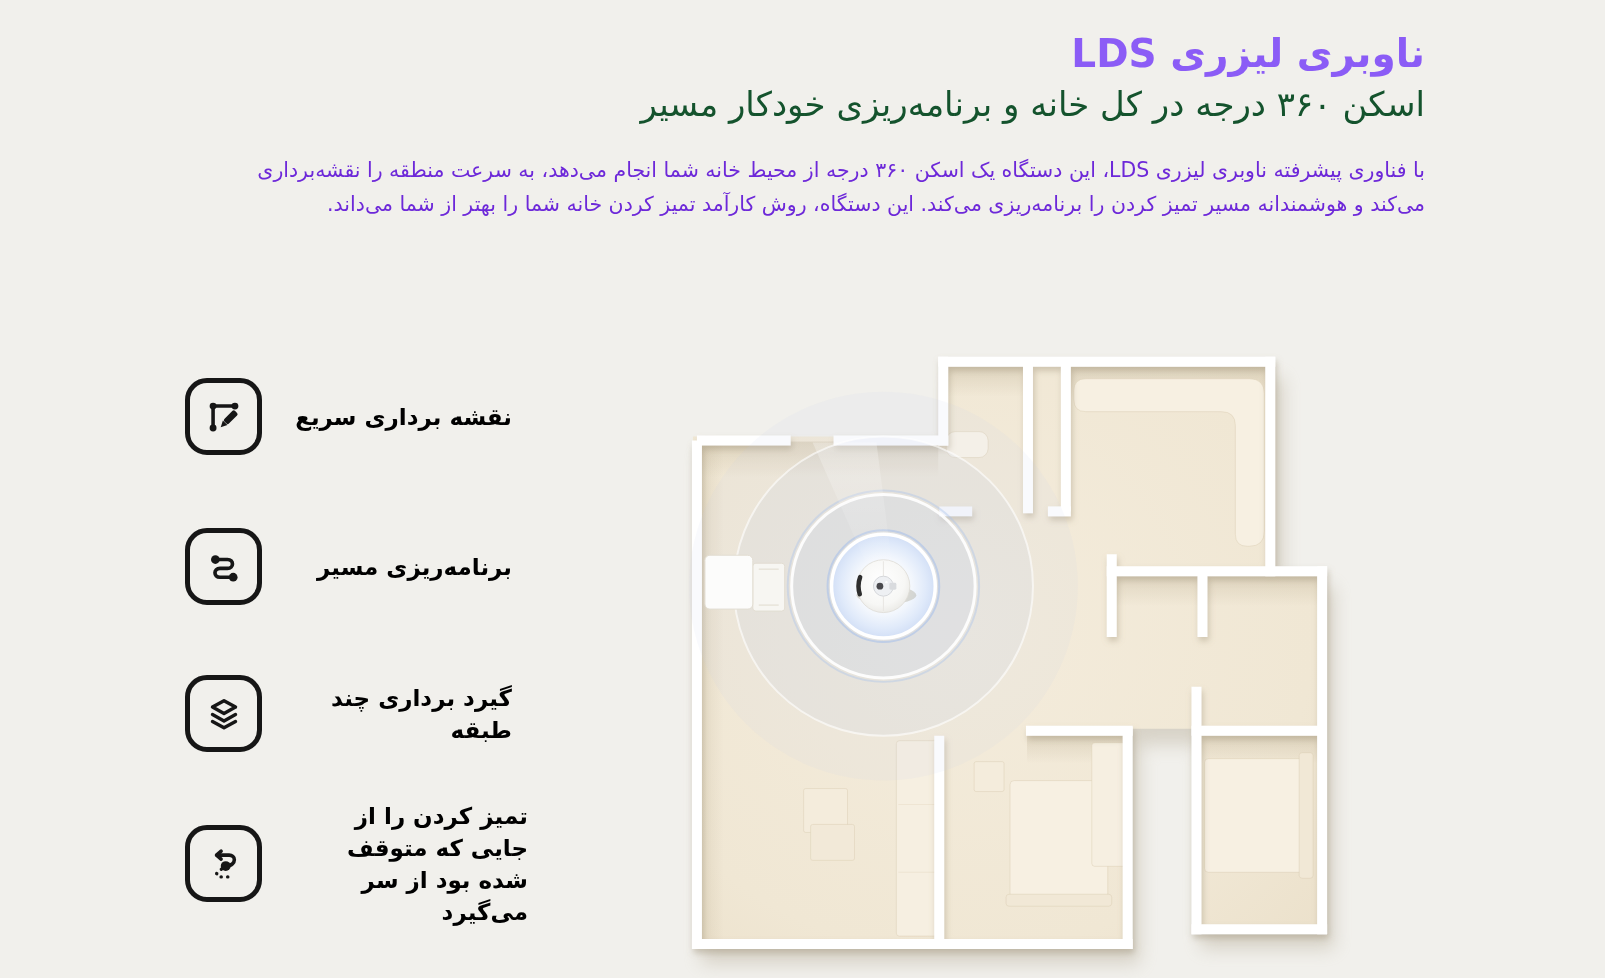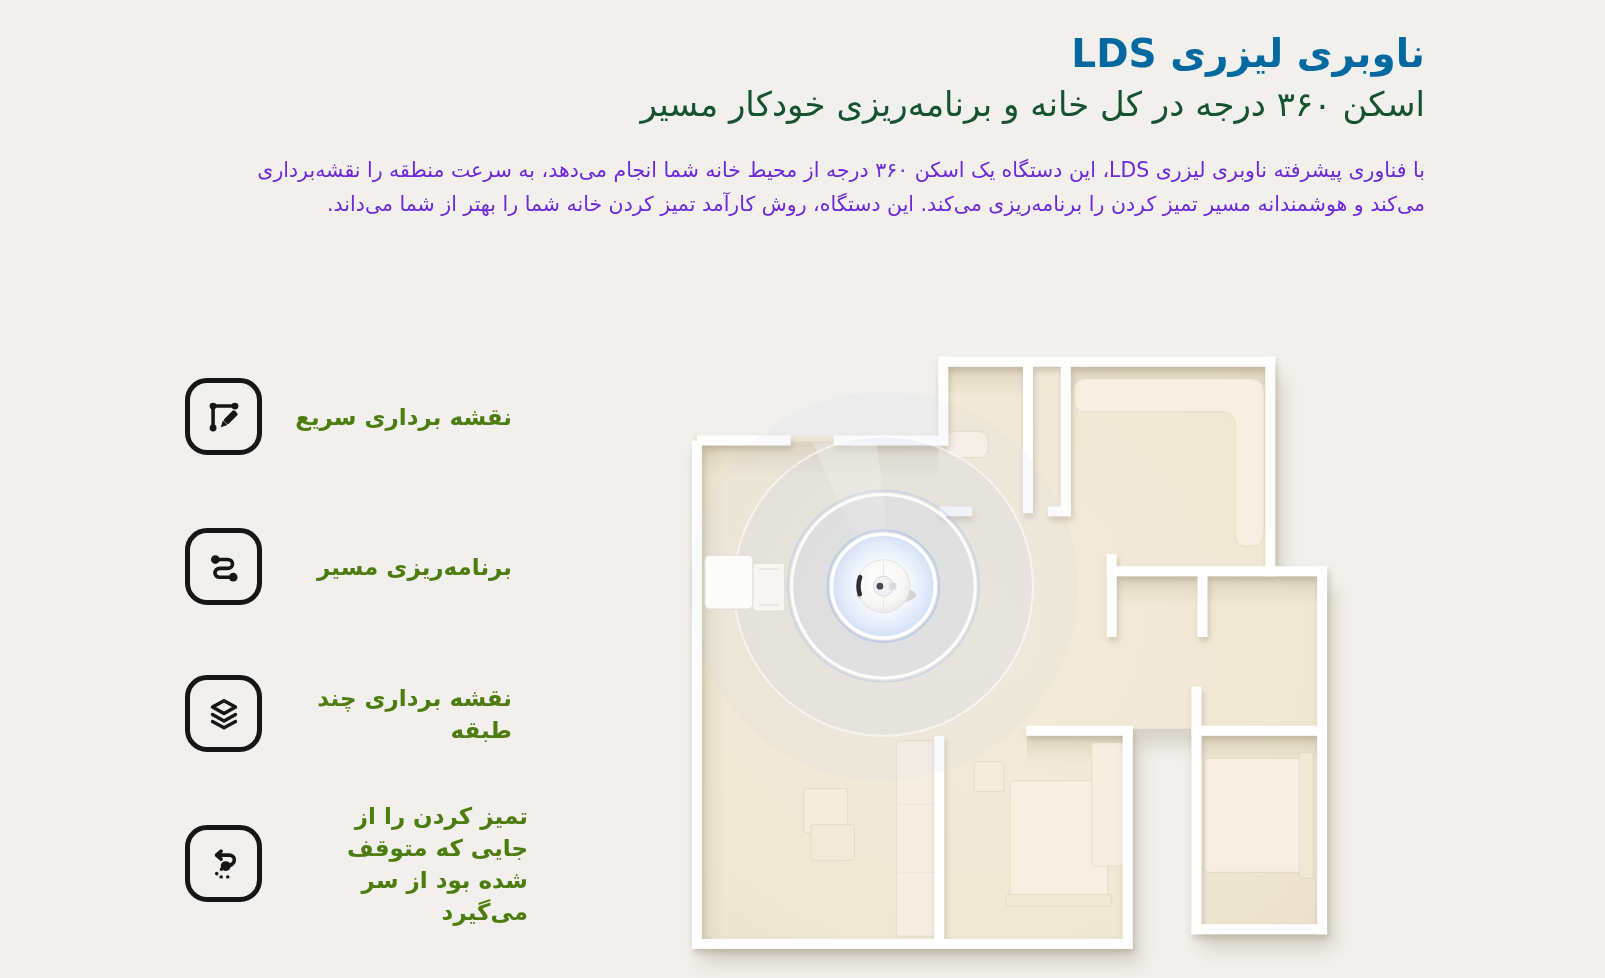--- a/index.html
+++ b/index.html
@@ -5,38 +5,38 @@
   html,body{margin:0;padding:0;}
   body{
     width:1605px;height:978px;overflow:hidden;position:relative;
     background:#f1f0ec;
     font-family:"DejaVu Sans", sans-serif;
   }
   .stage{position:absolute;inset:0;overflow:hidden;}
 
   
   .header{position:absolute;top:30px;right:180px;text-align:right;direction:rtl;}
-  .title{font-size:39px;font-weight:700;color:#0369a1;line-height:1.25;}
+  .title{font-size:39px;font-weight:700;color:#8b5cf6;line-height:1.25;}
   .subtitle{font-size:34px;font-weight:400;color:#14532d;line-height:1.32;margin-top:3px;}
   .desc{
     width:1200px;margin-top:26px;font-size:20.5px;line-height:1.68;
     color:#6d28d9;font-weight:400;
   }
 
   
   .feature{position:absolute;left:185px;width:327px;height:77px;}
   .icon-box{
     position:absolute;left:0;top:0;width:77px;height:77px;box-sizing:border-box;
     border:5px solid #161616;border-radius:22px;
     display:flex;align-items:center;justify-content:center;background:transparent;
   }
   .feature-label{
     position:absolute;right:0;top:50%;transform:translateY(-50%);
     width:234px;text-align:right;direction:rtl;
-    font-size:23px;font-weight:700;color:#4d7c0f;line-height:1.4;
+    font-size:23px;font-weight:700;color:#000000;line-height:1.4;
   }
   .f1{top:378px;} .f2{top:528px;} .f3{top:675px;} .f4{top:825px;padding-left:16px;}
 
   
   .plan{position:absolute;left:640px;top:300px;width:760px;height:678px;}
 </style>
 </head>
 <body>
 
 <div class="stage">
@@ -75,21 +75,21 @@
   </div>
 
   <div class="feature f3">
     <div class="icon-box">
       <svg width="46" height="46" viewBox="0 0 40 40" fill="none" stroke="#161616" stroke-linejoin="round" stroke-linecap="round">
         <path d="M20 8.5 L30 14 L20 19.5 L10 14 Z" stroke-width="3"></path>
         <path d="M10 20.5 L20 26 L30 20.5" stroke-width="3"></path>
         <path d="M10 26.5 L20 32 L30 26.5" stroke-width="3"></path>
       </svg>
     </div>
-    <div class="feature-label">نقشه برداری چند طبقه</div>
+    <div class="feature-label">گیرد برداری چند طبقه</div>
   </div>
 
   <div class="feature f4">
     <div class="icon-box">
       <svg width="46" height="46" viewBox="0 0 40 40" fill="none" stroke="#161616">
         <path d="M21.5 21.8 C27 21.8 29 18.5 29 16.2 C29 13.7 27 12.3 24.5 12.3 H14" stroke-width="3.1" stroke-linecap="round"></path>
         <path d="M17.5 8.8 L13.5 12.3 L17.5 15.8" stroke-width="3.1" stroke-linecap="round" stroke-linejoin="round"></path>
         <circle cx="21.5" cy="21.8" r="4.3" fill="#161616" stroke="none"></circle>
         <path d="M17.8 24.5 C13.8 26.3 12.6 29.3 14.3 30.9" stroke-width="3" stroke-linecap="round" stroke-dasharray="0.1 5.6"></path>
         <path d="M17.5 31.2 H28.5" stroke-width="3" stroke-linecap="round" stroke-dasharray="0.1 5.6"></path>

